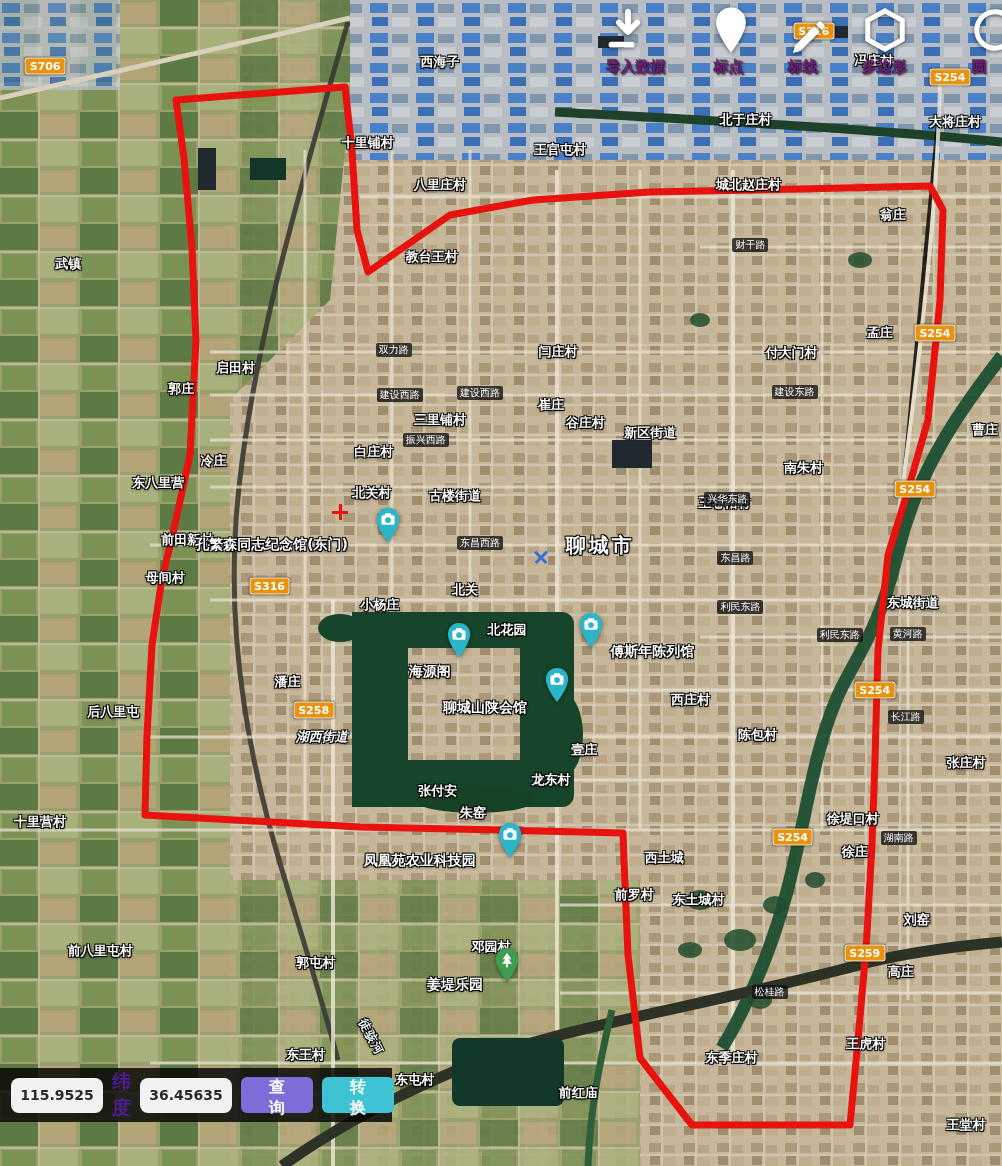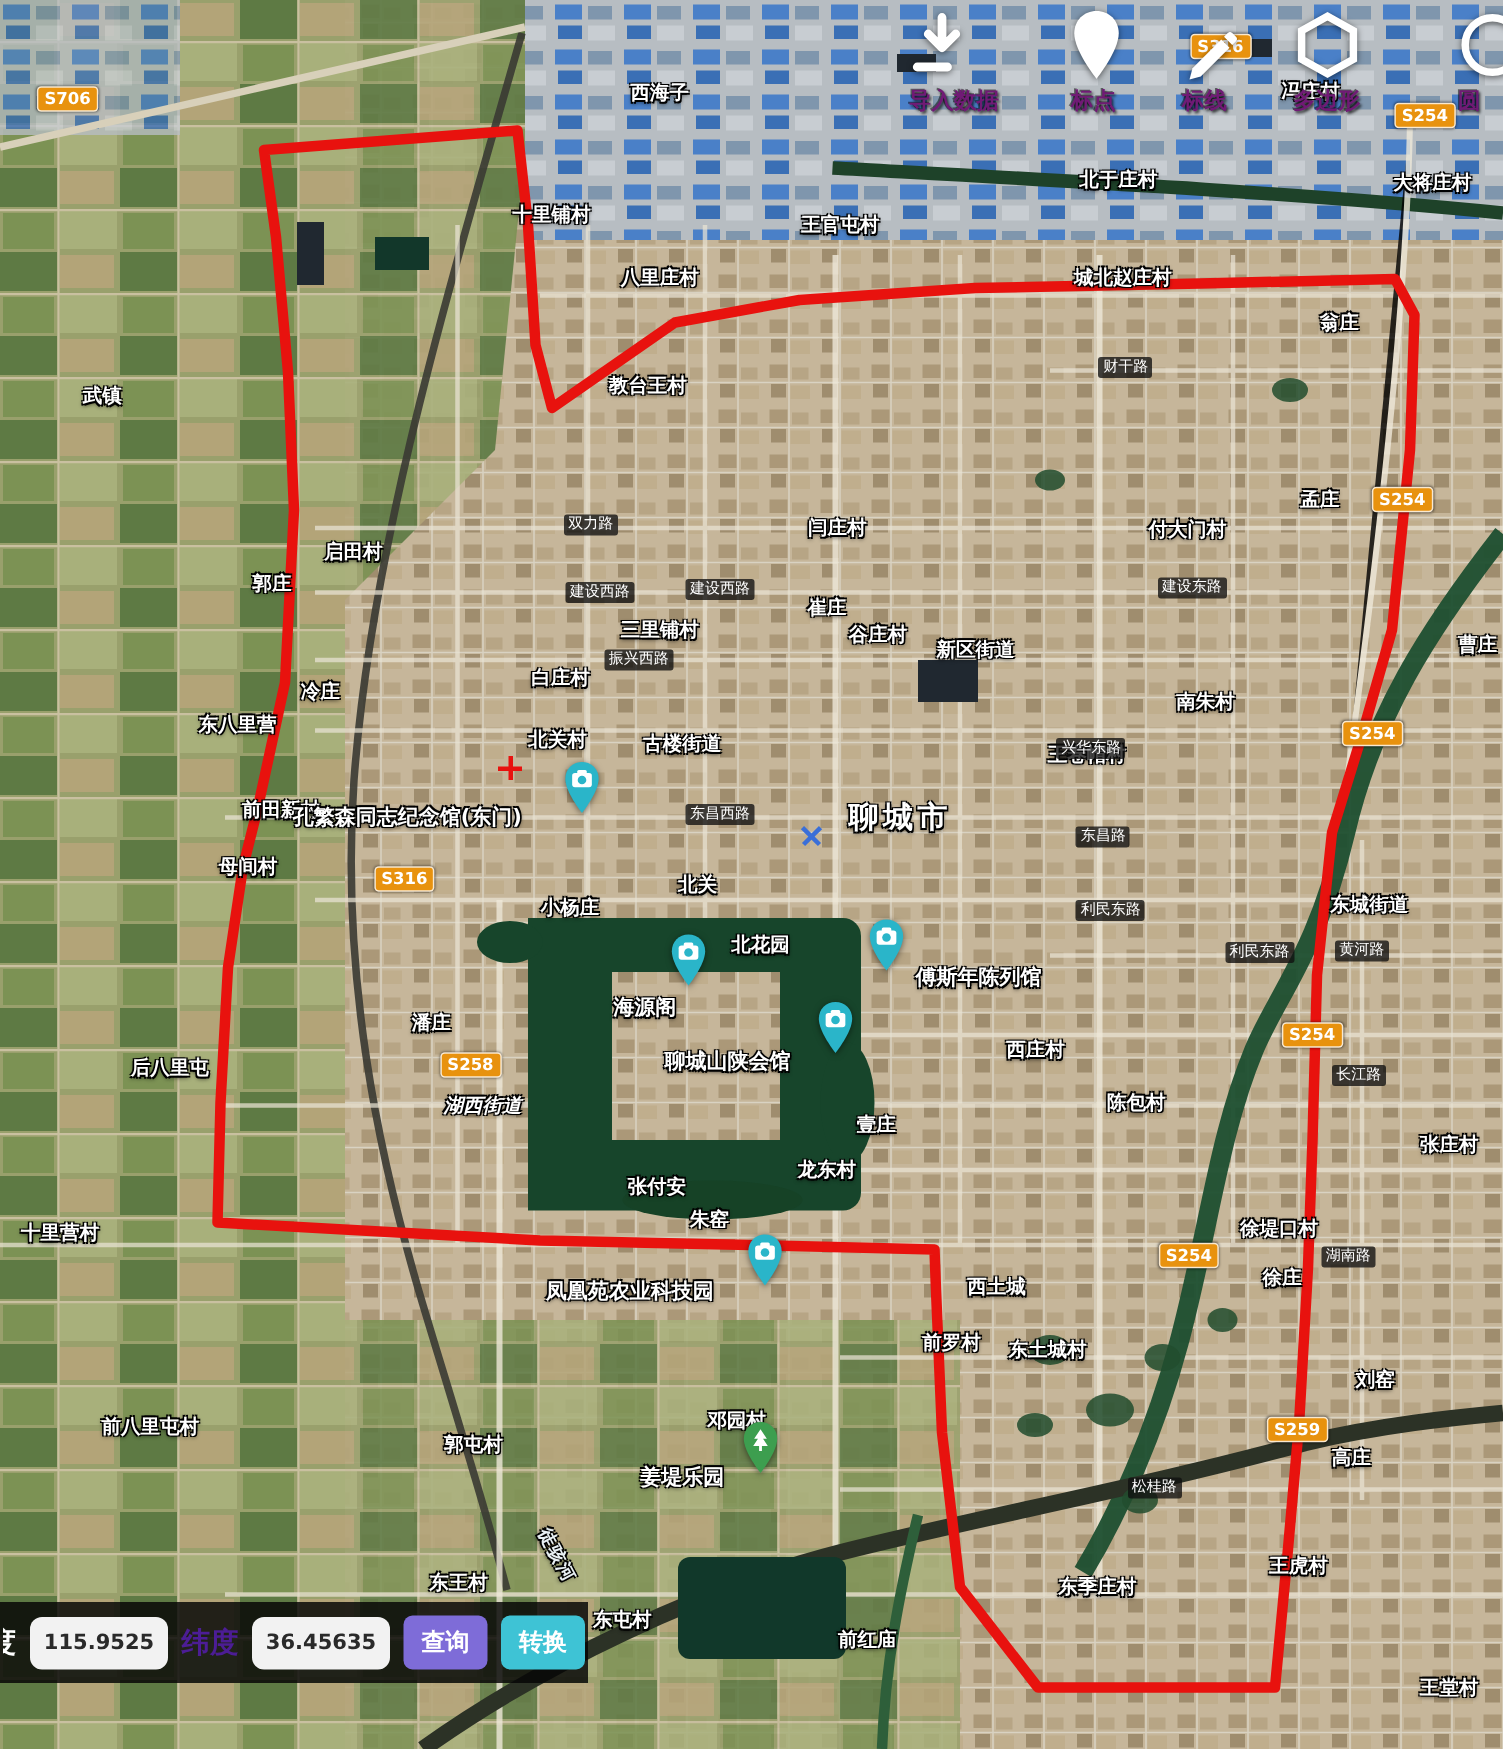--- a/index.html
+++ b/index.html
@@ -42,21 +42,21 @@
   .coordbar{position:absolute;left:0;top:1068px;width:392px;height:54px;
             background:rgba(5,5,5,.83);display:flex;align-items:center;gap:9px;
             padding-left:2px;box-sizing:border-box;}
   .coordbar .clip{display:inline-block;width:9px;overflow:hidden;direction:rtl;white-space:nowrap;
                   color:#fff;font-size:19px;font-weight:bold;}
   .coordbar input{width:88px;height:33px;border:none;border-radius:8px;background:#f2f2f2;
                   color:#2a2a2a;font-size:14px;font-weight:bold;text-align:center;
                   font-family:"DejaVu Sans",sans-serif;}
   .coordbar .axis-label{color:#4c1d95;font-size:19px;font-weight:bold;}
   .coordbar button{height:36px;border:none;border-radius:6px;color:#fff;font-size:16px;
-                   font-weight:bold;padding:0 12px;cursor:pointer;font-family:"DejaVu Sans",sans-serif;}
+                   font-weight:bold;padding:0 28px;cursor:pointer;font-family:"DejaVu Sans",sans-serif;}
   .btn-query{background:#7e6cd8;}
   .btn-convert{background:#3ec3d5;}
 </style>
 </head>
 <body>
 
 <div class="screen">
 
   <div class="layer">
     <svg class="bg" viewBox="0 0 1002 1166" preserveAspectRatio="none">

